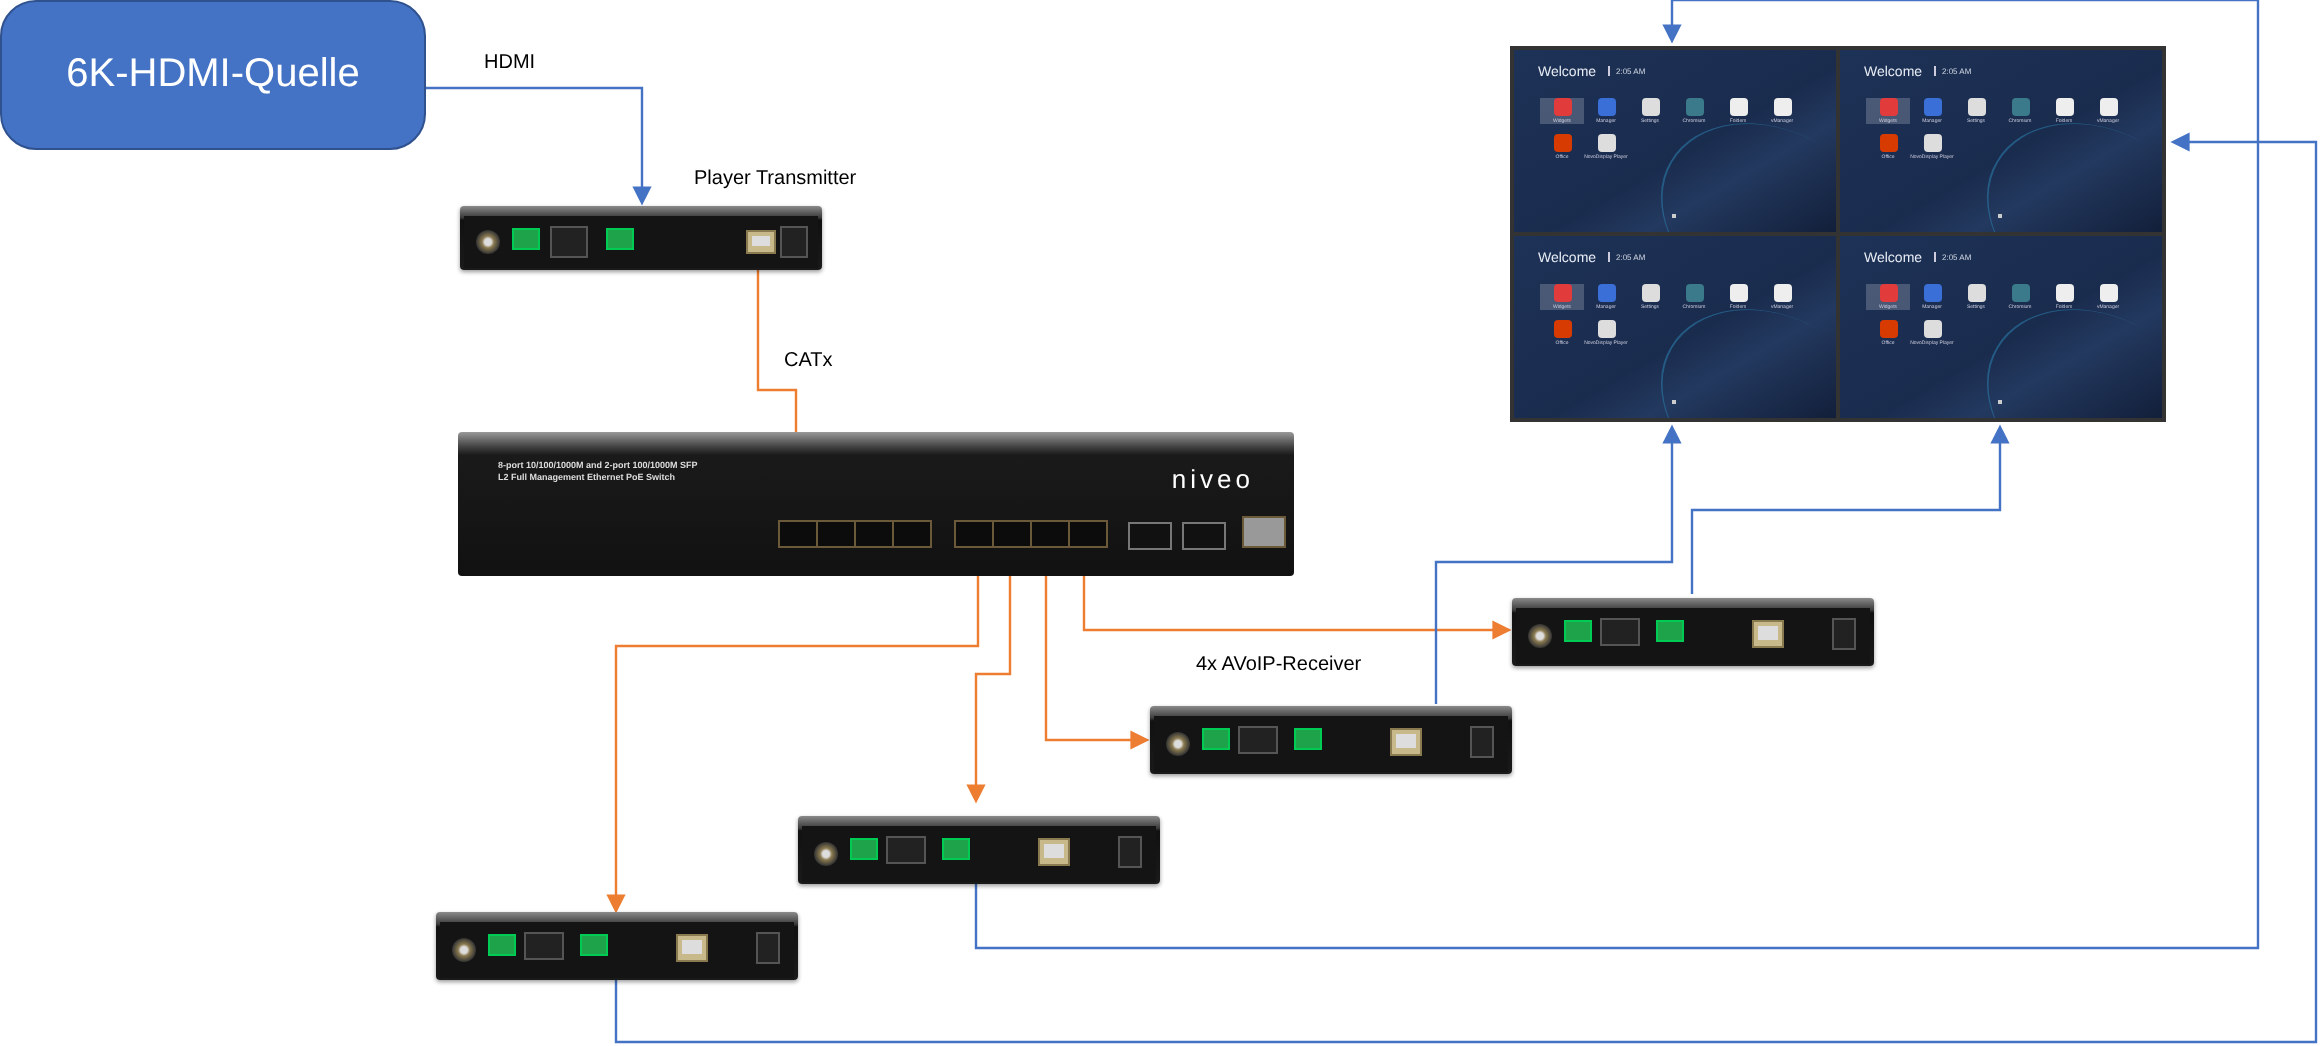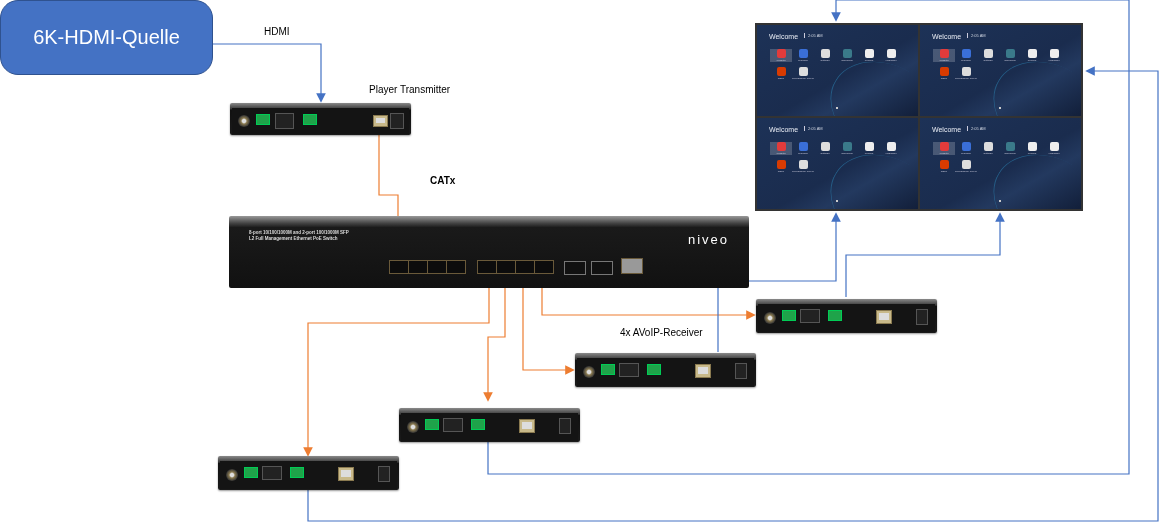--- a/index.html
+++ b/index.html
@@ -1,30 +1,30 @@
 <!DOCTYPE html>
 <html><head>
 <meta charset="utf-8">
 <style>
   html,body{margin:0;padding:0;background:#fff;}
   body{width:1160px;height:523px;position:relative;overflow:hidden;font-family:"Liberation Sans",sans-serif;}
   .abs{position:absolute;}
   #source{left:0;top:6px;width:213px;height:75px;background:#4472c4;border:1px solid #2f528f;border-radius:18px;box-sizing:border-box;color:#fff;font-size:20px;display:flex;align-items:center;justify-content:center;}
-  .lbl{font-size:10px;color:#000;white-space:nowrap;margin-left:22px;}
+  .lbl{font-size:10px;color:#000;white-space:nowrap;}
   svg#wires{position:absolute;left:0;top:0;}
   
   .dev{position:absolute;background:linear-gradient(#8a8a8a,#3a3a3a 18%,#111 22%,#1a1a1a);border-radius:2px;box-shadow:0 1px 2px rgba(0,0,0,.4);}
   .dev .face{position:absolute;left:2px;right:2px;top:5px;bottom:1px;background:#141414;}
   .port{position:absolute;background:#222;border:1px solid #555;}
   .bnc{position:absolute;width:12px;height:12px;border-radius:50%;background:radial-gradient(circle,#ddd 20%,#8a7a50 35%,#333 70%);}
   .green{position:absolute;background:#1fa34a;border:1px solid #0c5;}
   .rj45{position:absolute;background:#c8b98a;border:1px solid #8a7a50;}
   .rj45::after{content:"";position:absolute;left:2px;right:2px;top:2px;bottom:3px;background:#ddd;}
   
-  #switch{position:absolute;left:229px;top:216px;width:520px;height:72px;background:linear-gradient(#999,#444 10%,#1a1a1a 16%,#111);border-radius:2px;}
+  #switch{position:absolute;left:229px;top:216px;width:418px;height:72px;background:linear-gradient(#999,#444 10%,#1a1a1a 16%,#111);border-radius:2px;}
   #switch .swtxt{position:absolute;left:20px;top:14px;font-size:4.5px;color:#ddd;line-height:6px;font-weight:bold;}
   #switch .brand{position:absolute;right:20px;top:16px;font-size:13px;color:#fff;letter-spacing:2px;}
   .swport{position:absolute;width:18px;height:12px;background:#0c0c0c;border:1px solid #6a5a3a;}
   .sfp{position:absolute;width:20px;height:12px;background:#111;border:1px solid #777;}
   
   #wall{position:absolute;left:755px;top:23px;width:328px;height:188px;background:#333;}
   .tile{position:absolute;width:161px;height:91px;background:linear-gradient(150deg,#1d3257 0%,#1a2c4e 55%,#23395f 70%,#121f3a 100%);overflow:hidden;}
   .tile .wel{position:absolute;left:12px;top:8px;font-size:7px;color:#e8ecf4;}
   .tile .time{position:absolute;left:47px;top:8px;font-size:4px;color:#d0d6e2;border-left:1px solid #ccd;padding-left:3px;line-height:5px;}
   .tile .apps{position:absolute;left:13px;top:24px;display:grid;grid-template-columns:repeat(6,22px);row-gap:5px;}
@@ -37,21 +37,21 @@
 </style>
 </head>
 <body>
 
 <div id="source">
     <span>6K-HDMI-Quelle</span>
   </div>
 
 <div class="abs lbl" style="left:242px;top:26px;">HDMI</div>
 <div class="abs lbl" style="left:347px;top:84px;">Player Transmitter</div>
-<div class="abs lbl" style="left:408px;top:175px;font-weight:bold;">CATx</div>
+<div class="abs lbl" style="left:392px;top:175px;">CATx</div>
 <div class="abs lbl" style="left:598px;top:327px;">4x AVoIP-Receiver</div>
 
 <svg id="wires" width="1160" height="523">
   <defs>
     <marker id="ab" markerWidth="8" markerHeight="8" refX="4" refY="4" orient="auto">
         <path d="M0,0 L8,4 L0,8 z" fill="#4472c4"></path>
       </marker>
     <marker id="ao" markerWidth="8" markerHeight="8" refX="4" refY="4" orient="auto">
         <path d="M0,0 L8,4 L0,8 z" fill="#ed7d31"></path>
       </marker>

